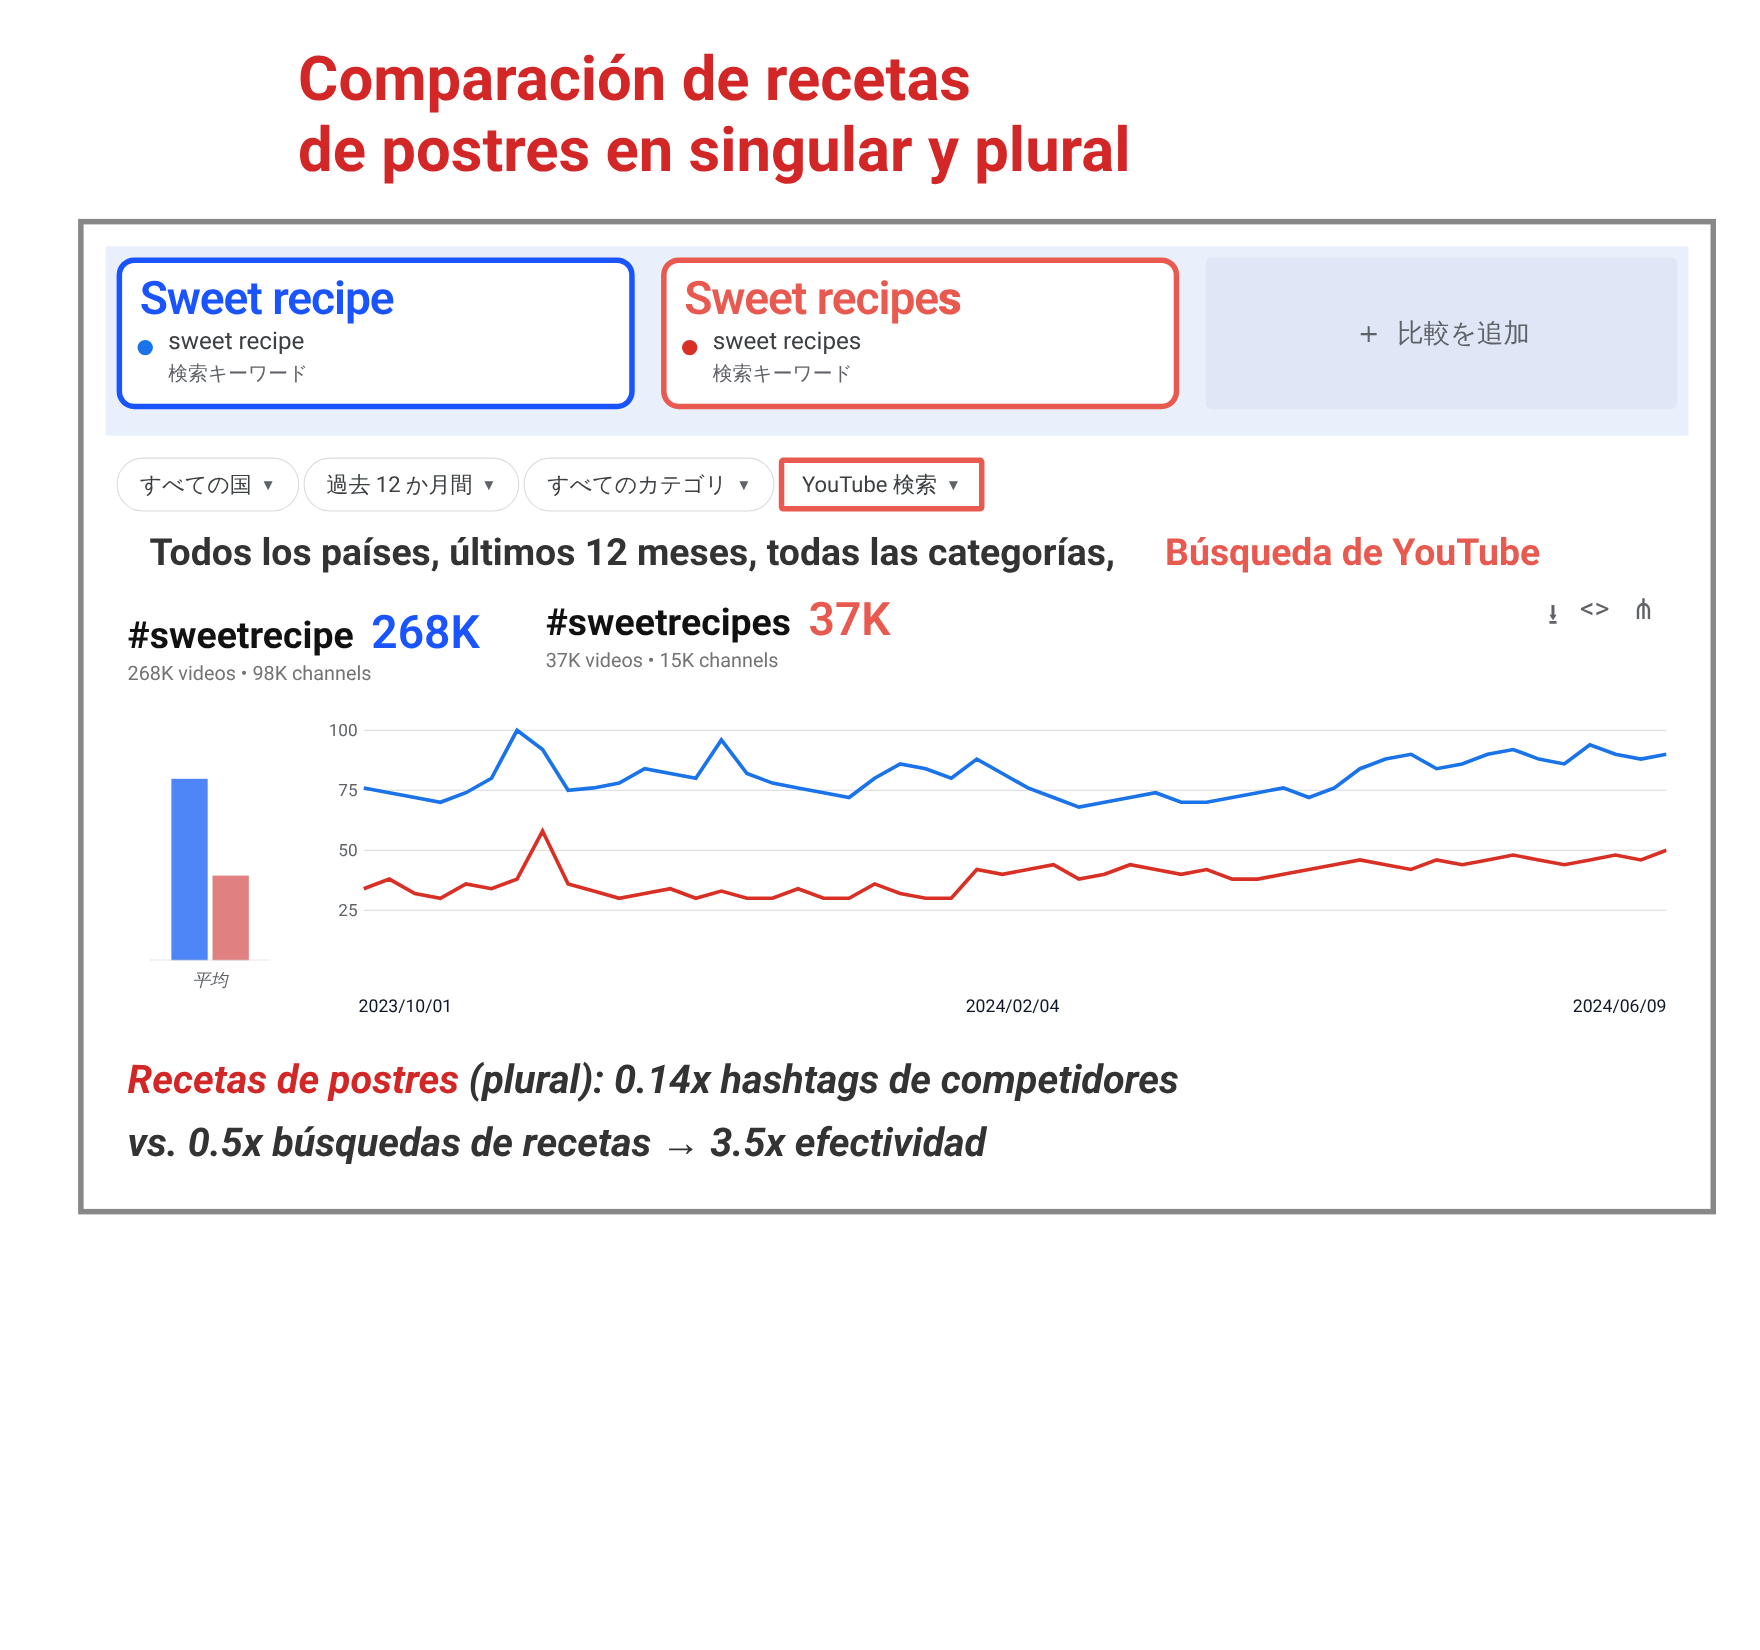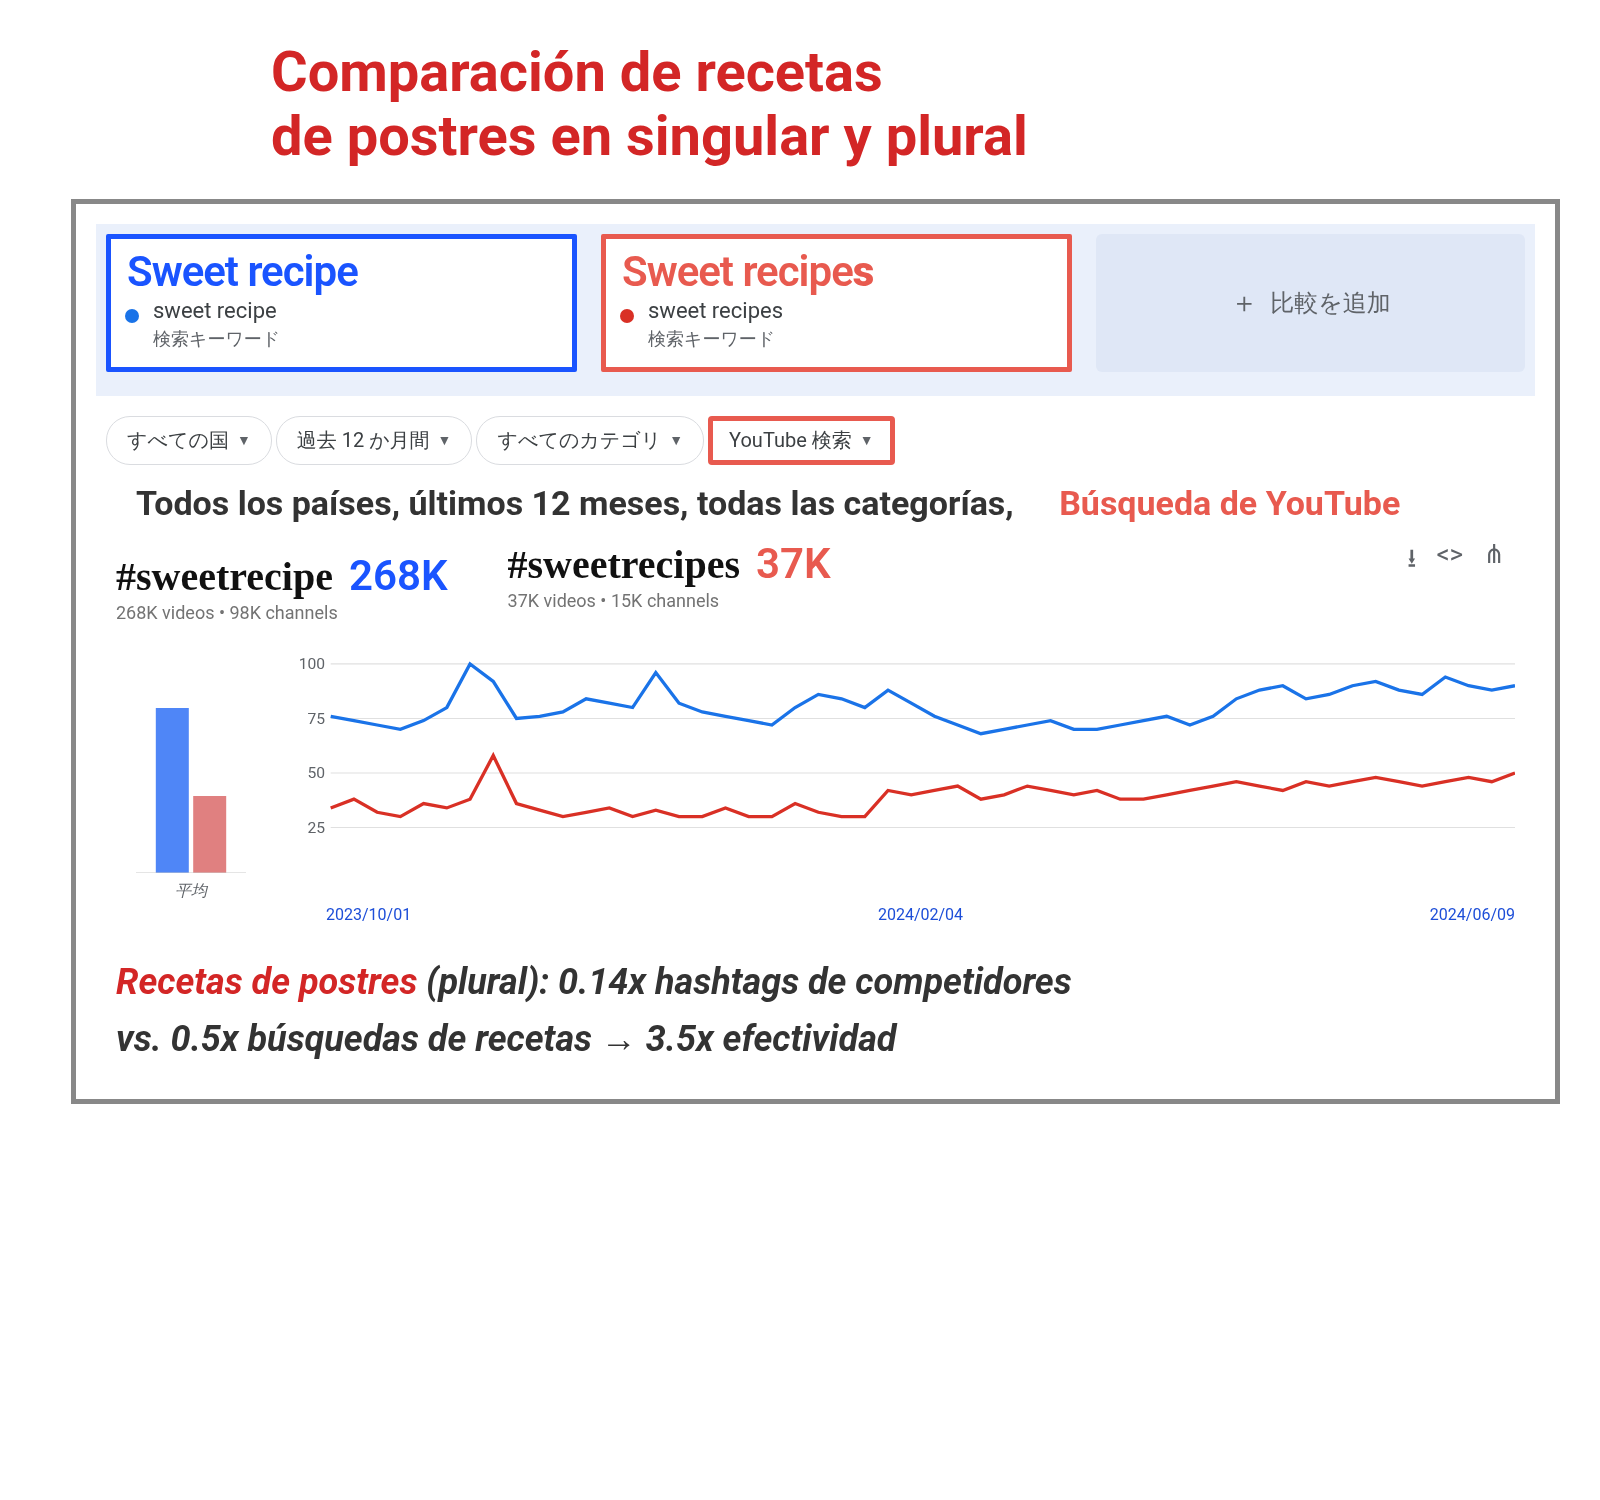--- a/index.html
+++ b/index.html
@@ -1,21 +1,21 @@
 <!DOCTYPE html>
 <html><head>
 <meta charset="utf-8">
 <style>
 * { box-sizing: border-box; margin: 0; padding: 0; }
 body { font-family: -apple-system, BlinkMacSystemFont, "Segoe UI", Roboto, "Noto Sans", sans-serif; background: #fff; width: 1600px; height: 1500px; padding: 40px; }
 .wrap { width: 1520px; margin: 0 auto; padding-left: 31px; }
 .title { color: #d32626; font-size: 56px; font-weight: 700; line-height: 1.15; margin: 0 0 30px 200px; }
 .panel { border: 5px solid #888; padding: 20px 20px 30px 20px; background: #fff; }
 .compare-row { display: flex; gap: 24px; background: #eaf0fb; padding: 10px 10px 24px 10px; align-items: stretch; }
-.card { flex: 1; background: #fff; border-radius: 2px; padding: 8px 16px 16px 16px; position: relative; border: 5px solid transparent; }
+.card { flex: 1; background: #fff; border-radius: 16px; padding: 8px 16px 16px 16px; position: relative; border: 5px solid transparent; }
 .card.blue { border-color: #1a54ff; }
 .card.red { border-color: #e85a4f; }
 .card-annot { font-size: 42px; font-weight: 600; letter-spacing: -1px; }
 .card.blue .card-annot { color: #1a54ff; }
 .card.red .card-annot { color: #e85a4f; }
 .card-term { font-size: 22px; color: #3c4043; margin-top: 2px; margin-left: 26px; }
 .card-type { font-size: 18px; color: #5f6368; margin-top: 4px; margin-left: 26px; }
 .dot { width: 14px; height: 14px; border-radius: 50%; display: inline-block; position: absolute; left: 14px; bottom: 44px; }
 .dot.blue { background: #1a73e8; }
 .dot.red { background: #d93025; }
@@ -23,34 +23,34 @@
 .add-card .plus { margin-right: 12px; font-size: 28px; }
 .filters { display: flex; gap: 4px; padding: 20px 10px 18px 10px; }
 .pill { border: 1px solid #dadce0; border-radius: 24px; padding: 10px 20px; font-size: 20px; color: #3c4043; background: #fff; cursor: pointer; display: flex; align-items: center; gap: 8px; }
 .pill.highlight { border: 5px solid #e85a4f; border-radius: 4px; padding: 6px 16px; }
 .caret { color: #5f6368; font-size: 14px; }
 .summary-line { font-size: 34px; font-weight: 700; color: #333; padding: 0 20px 16px 40px; }
 .summary-line .hl { color: #e85a4f; margin-left: 37px; }
 .stats-row { display: flex; gap: 60px; padding: 0 20px 10px 20px; align-items: flex-start; }
 .stat-block { }
 .stat-head { display: flex; align-items: baseline; gap: 16px; }
-.stat-tag { font-size: 40px; font-weight: 700; color: #111; font-family: Liberation Serif, serif; }
+.stat-tag { font-size: 34px; font-weight: 700; color: #111; }
 .stat-val { font-size: 42px; font-weight: 600; }
 .stat-val.blue { color: #1a54ff; margin-top: 12px; }
 .stat-val.red { color: #e85a4f; }
 .stat-sub { font-size: 18px; color: #737373; margin-top: 2px; }
 .actions { margin-left: auto; display: flex; gap: 20px; color: #5f6368; font-size: 26px; padding-right: 10px; }
 .actions span { cursor: pointer; }
 .chart-area { display: flex; padding: 20px 20px 0 20px; gap: 20px; }
 .bar-col { width: 150px; display: flex; flex-direction: column; align-items: center; font-style: italic; }
 .bar-svg { height: 220px; }
 .bar-label { font-size: 16px; color: #5f6368; margin-top: 8px; }
 .line-col { flex: 1; }
 .line-svg { width: 100%; height: 240px; }
-.axis-labels { display: flex; justify-content: space-between; padding: 8px 0 0 40px; color: #1d4ed8; font-size: 16px; }
+.axis-labels { display: flex; justify-content: space-between; padding: 8px 0 0 40px; color: #0f172a; font-size: 16px; }
 .conclusion { font-size: 36px; font-weight: 700; color: #333; line-height: 1.6; padding: 30px 20px 0 20px; font-style: italic; }
 .conclusion .hl { color: #d32626; }
 </style>
 </head>
 <body>
 
 <div class="wrap">
   <h1 class="title">
     <span>Comparación de recetas</span><br><span>de postres en singular y plural</span>
   </h1>

